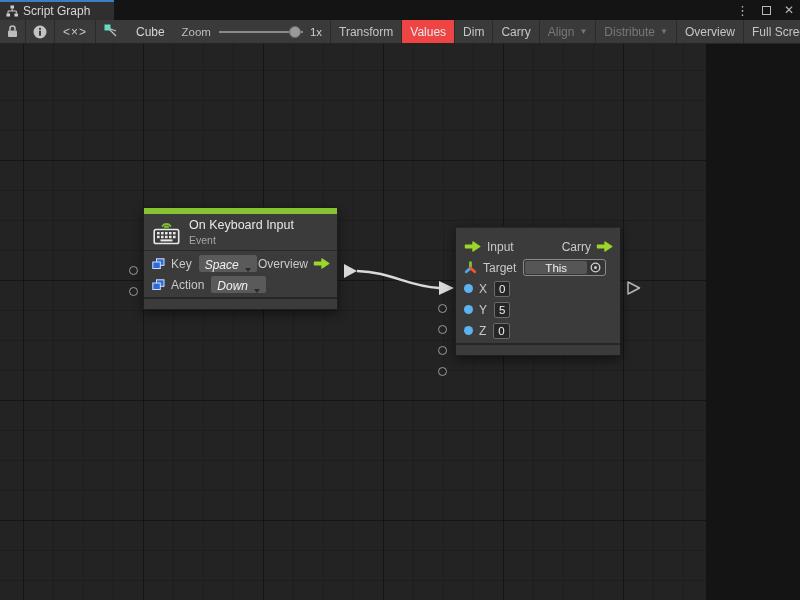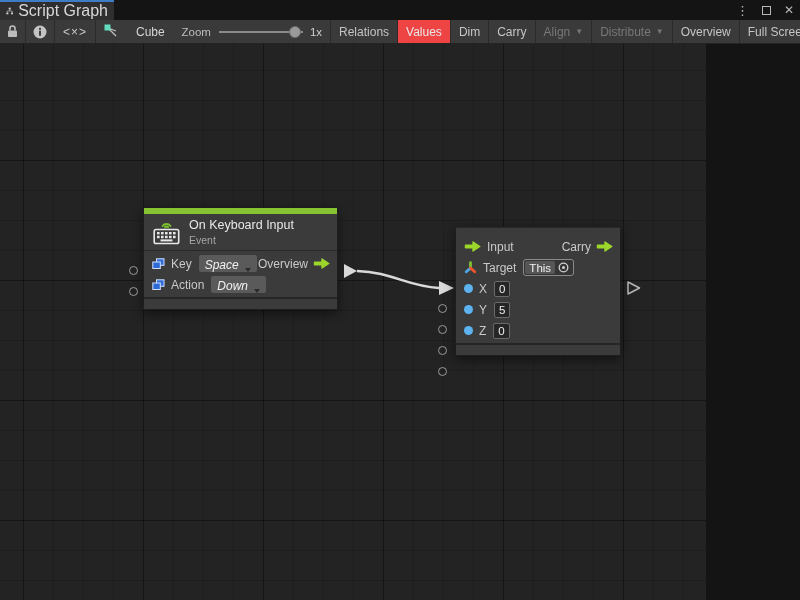--- a/index.html
+++ b/index.html
@@ -2,21 +2,21 @@
 <html><head>
 <meta charset="utf-8">
 <style>
   * { margin:0; padding:0; box-sizing:border-box; }
   html,body { width:800px; height:600px; overflow:hidden; }
   body { font-family:"Liberation Sans","DejaVu Sans",sans-serif; background:#141414; color:#c8c8c8; }
 
   
   .tabbar { height:20px; background:#141414; display:flex; align-items:stretch; position:relative; }
   .tab { width:114px; background:#2f2f2f; border-top:2px solid #3e7cc6; display:flex; align-items:center; gap:5px; padding:0 6px; }
-  .tab-label { font-size:16px; color:#d8d8d8; white-space:nowrap; }
+  .tab-label { font-size:12px; color:#d8d8d8; white-space:nowrap; }
   .win-controls { position:absolute; right:6px; top:0; height:20px; display:flex; align-items:center; gap:13px; color:#b8b8b8; }
   .win-more { font-size:13px; line-height:1; letter-spacing:0; }
   .win-max { width:9px; height:9px; border:1.5px solid #b8b8b8; display:inline-block; }
   .win-close { font-size:12px; line-height:1; }
 
   
   .toolbar { height:24px; background:#3a3a3a; display:flex; align-items:stretch; font-size:12px; border-bottom:1px solid #242424; }
   .tb-btn { display:flex; align-items:center; justify-content:center; padding:0 8px; color:#c5c5c5; border-right:1px solid #2a2a2a; white-space:nowrap; }
   .tb-btn.icon-btn { padding:0 7px; }
   .tb-btn.active { background:#ef4444; color:#e8e8e8; }
@@ -57,21 +57,21 @@
   .row-label { font-size:12px; color:#c9c9c9; margin:0 7px 0 6px; }
   .row-right { margin-left:auto; display:flex; align-items:center; gap:5px; }
   .node-footer { height:12px; background:#3b3b3b; border-top:2px solid #262626; }
 
   .dropdown { display:inline-flex; align-items:flex-end; gap:6px; height:17px; background:#5a5a5a; border-radius:2px; padding:0 6px; font-size:12px; color:#f2f2f2;font-style:italic; }
   .dd-caret { width:0; height:0; border-left:3.5px solid transparent; border-right:3.5px solid transparent; border-top:4px solid #2b2b2b; }
 
   .valuebox { min-width:15px; height:16px; background:#262626; border:1px solid #6a6a6a; border-radius:2px; font-size:11.5px; color:#ededed; display:inline-flex; align-items:center; justify-content:center; padding:0 4px; }
 
   .this-chip { display:inline-flex; align-items:center; height:17px; border:1px solid #8a8a8a; border-radius:3px; background:#353535; padding:1px; }
-  .this-chip .chip-text { background:#565656; border-radius:2px; height:13px; display:inline-flex; align-items:center; padding:0 4px; font-size:11.5px; color:#f0f0f0; }
+  .this-chip .chip-text { background:#565656; border-radius:2px; height:13px; display:inline-flex; align-items:center; padding:0 20px; font-size:11.5px; color:#f0f0f0; }
   .this-chip .chip-target { margin:0 3px; display:inline-flex; }
 
   .blue-dot { width:9px; height:9px; border-radius:50%; background:#5cb3ef; }
 
   .port-circle { position:absolute; width:9px; height:9px; border:1.5px solid #9a9a9a; border-radius:50%; }
 
   .out-tri { position:absolute; width:0; height:0; border-top:7px solid transparent; border-bottom:7px solid transparent; border-left:13px solid #d9d9d9; }
 
   .wire-layer { position:absolute; left:0; top:0; width:800px; height:556px; pointer-events:none; }
 </style>
@@ -122,21 +122,21 @@
     <div class="zoom-wrap">
       <span class="zoom-label">Zoom</span>
       <div class="zoom-track">
         <div class="zoom-handle"></div>
       </div>
       <span class="zoom-value">1x</span>
     </div>
   </div>
 
   <div class="tb-btn">
-      <span>Relations</span>
+      <span>Transform</span>
     </div>
   <div class="tb-btn active">
       <span>Values</span>
     </div>
   <div class="tb-btn">
       <span>Dim</span>
     </div>
   <div class="tb-btn">
       <span>Carry</span>
     </div>

